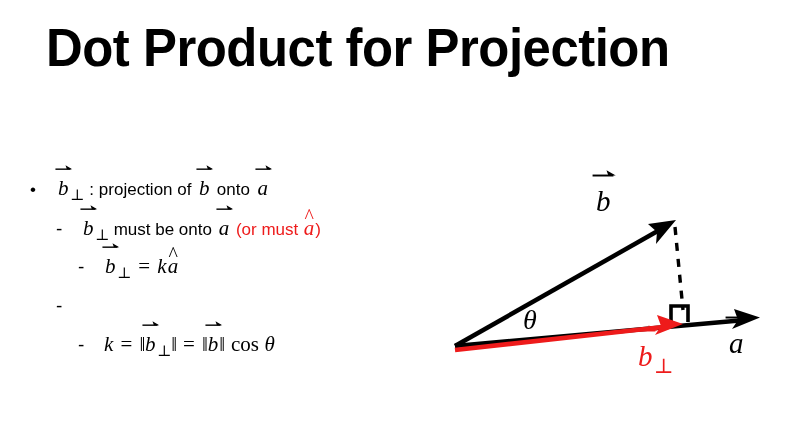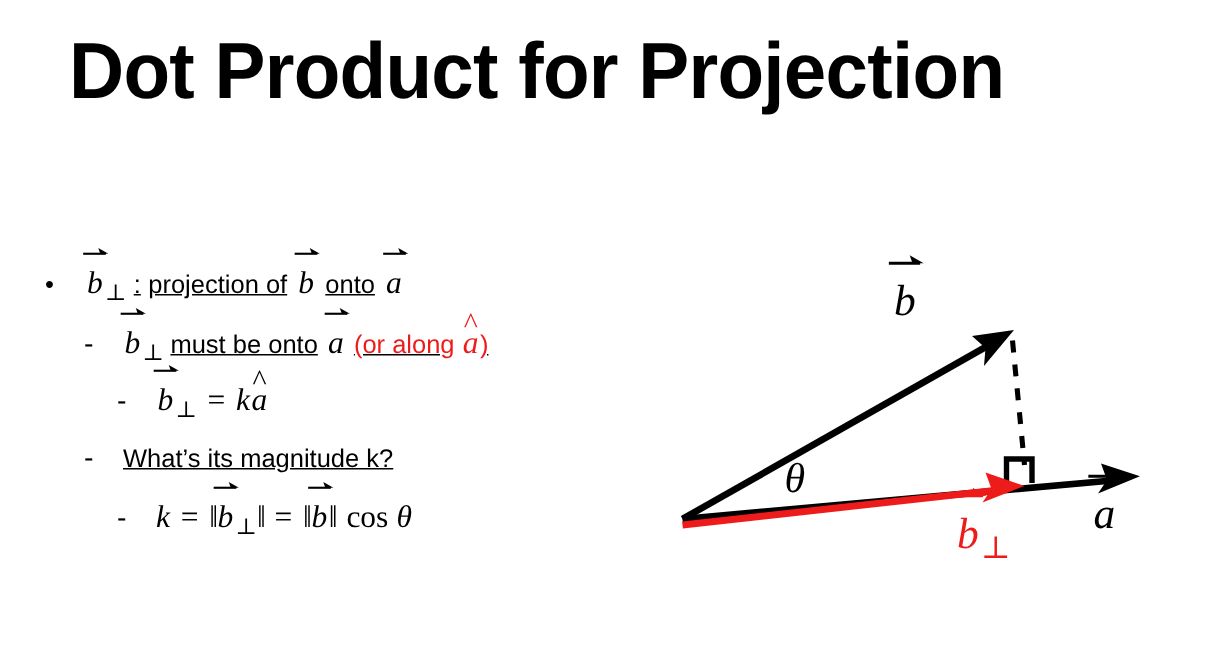--- a/index.html
+++ b/index.html
@@ -63,21 +63,20 @@
 
   .row-l1 .marker { width: 27px; font-size: 17px; line-height: 1; }
   .row-l2 .marker { width: 26px; font-size: 19px; line-height: 1; }
   .row-l3 .marker { width: 26px; font-size: 19px; line-height: 1; }
 
   .txt {
     font-family: "Liberation Sans", sans-serif;
     font-size: 19px;
     line-height: 1;
     color: #000;
-    text-decoration: underline;
   }
   .txt-sm { font-size: 17px; }
   .red { color: #ee1b1b; }
 
   
   .math {
     font-family: "Liberation Serif", "DejaVu Serif", serif;
     font-style: italic;
     font-size: 21px;
     line-height: 1;
@@ -187,37 +186,36 @@
         <span class="math"><span class="vec"><span class="arrow">
                 <svg viewBox="0 0 20 10" preserveAspectRatio="none">
                   <path d="M0 7 L18 7" stroke="#000" stroke-width="1.6" fill="none"></path>
                   <path d="M20 7 L12 2.6 L13.6 7 Z" fill="#000"></path>
                 </svg>
               </span><span>b</span></span><span class="sub">⊥</span></span><span class="sp"></span><span>must be onto</span><span class="sp-w"></span><span class="math"><span class="vec"><span class="arrow">
                 <svg viewBox="0 0 20 10" preserveAspectRatio="none">
                   <path d="M0 7 L18 7" stroke="#000" stroke-width="1.6" fill="none"></path>
                   <path d="M20 7 L12 2.6 L13.6 7 Z" fill="#000"></path>
                 </svg>
-              </span><span>a</span></span></span><span class="sp-w"></span><span class="red">(or along</span><span class="sp"></span><span class="math red"><span class="hatv"><span class="hat">^</span><span>a</span></span></span><span class="red">)</span>
+              </span><span>a</span></span></span><span class="sp-w"></span><span class="red">(or must</span><span class="sp"></span><span class="math red"><span class="hatv"><span class="hat">^</span><span>a</span></span></span><span class="red">)</span>
       </span>
     </div>
 
     <div class="row row-l3">
       <span class="marker">-</span>
       <span class="math"><span class="vec"><span class="arrow">
               <svg viewBox="0 0 20 10" preserveAspectRatio="none">
                 <path d="M0 7 L18 7" stroke="#000" stroke-width="1.6" fill="none"></path>
                 <path d="M20 7 L12 2.6 L13.6 7 Z" fill="#000"></path>
               </svg>
             </span><span>b</span></span><span class="sub">⊥</span><span class="sp-w"></span><span class="op">=</span><span class="sp-w"></span><span>k</span><span class="hatv"><span class="hat">^</span><span>a</span></span></span>
     </div>
 
     <div class="row row-l2">
       <span class="marker">-</span>
-      <span class="txt txt-sm">What’s its magnitude k?</span>
     </div>
 
     <div class="row row-l3">
       <span class="marker">-</span>
       <span class="math"><span>k</span><span class="sp-w"></span><span class="op">=</span><span class="sp-w"></span><span class="bar">‖</span><span class="vec"><span class="arrow">
               <svg viewBox="0 0 20 10" preserveAspectRatio="none">
                 <path d="M0 7 L18 7" stroke="#000" stroke-width="1.6" fill="none"></path>
                 <path d="M20 7 L12 2.6 L13.6 7 Z" fill="#000"></path>
               </svg>
             </span><span>b</span></span><span class="sub">⊥</span><span class="bar">‖</span><span class="sp-w"></span><span class="op">=</span><span class="sp-w"></span><span class="bar">‖</span><span class="vec"><span class="arrow">

